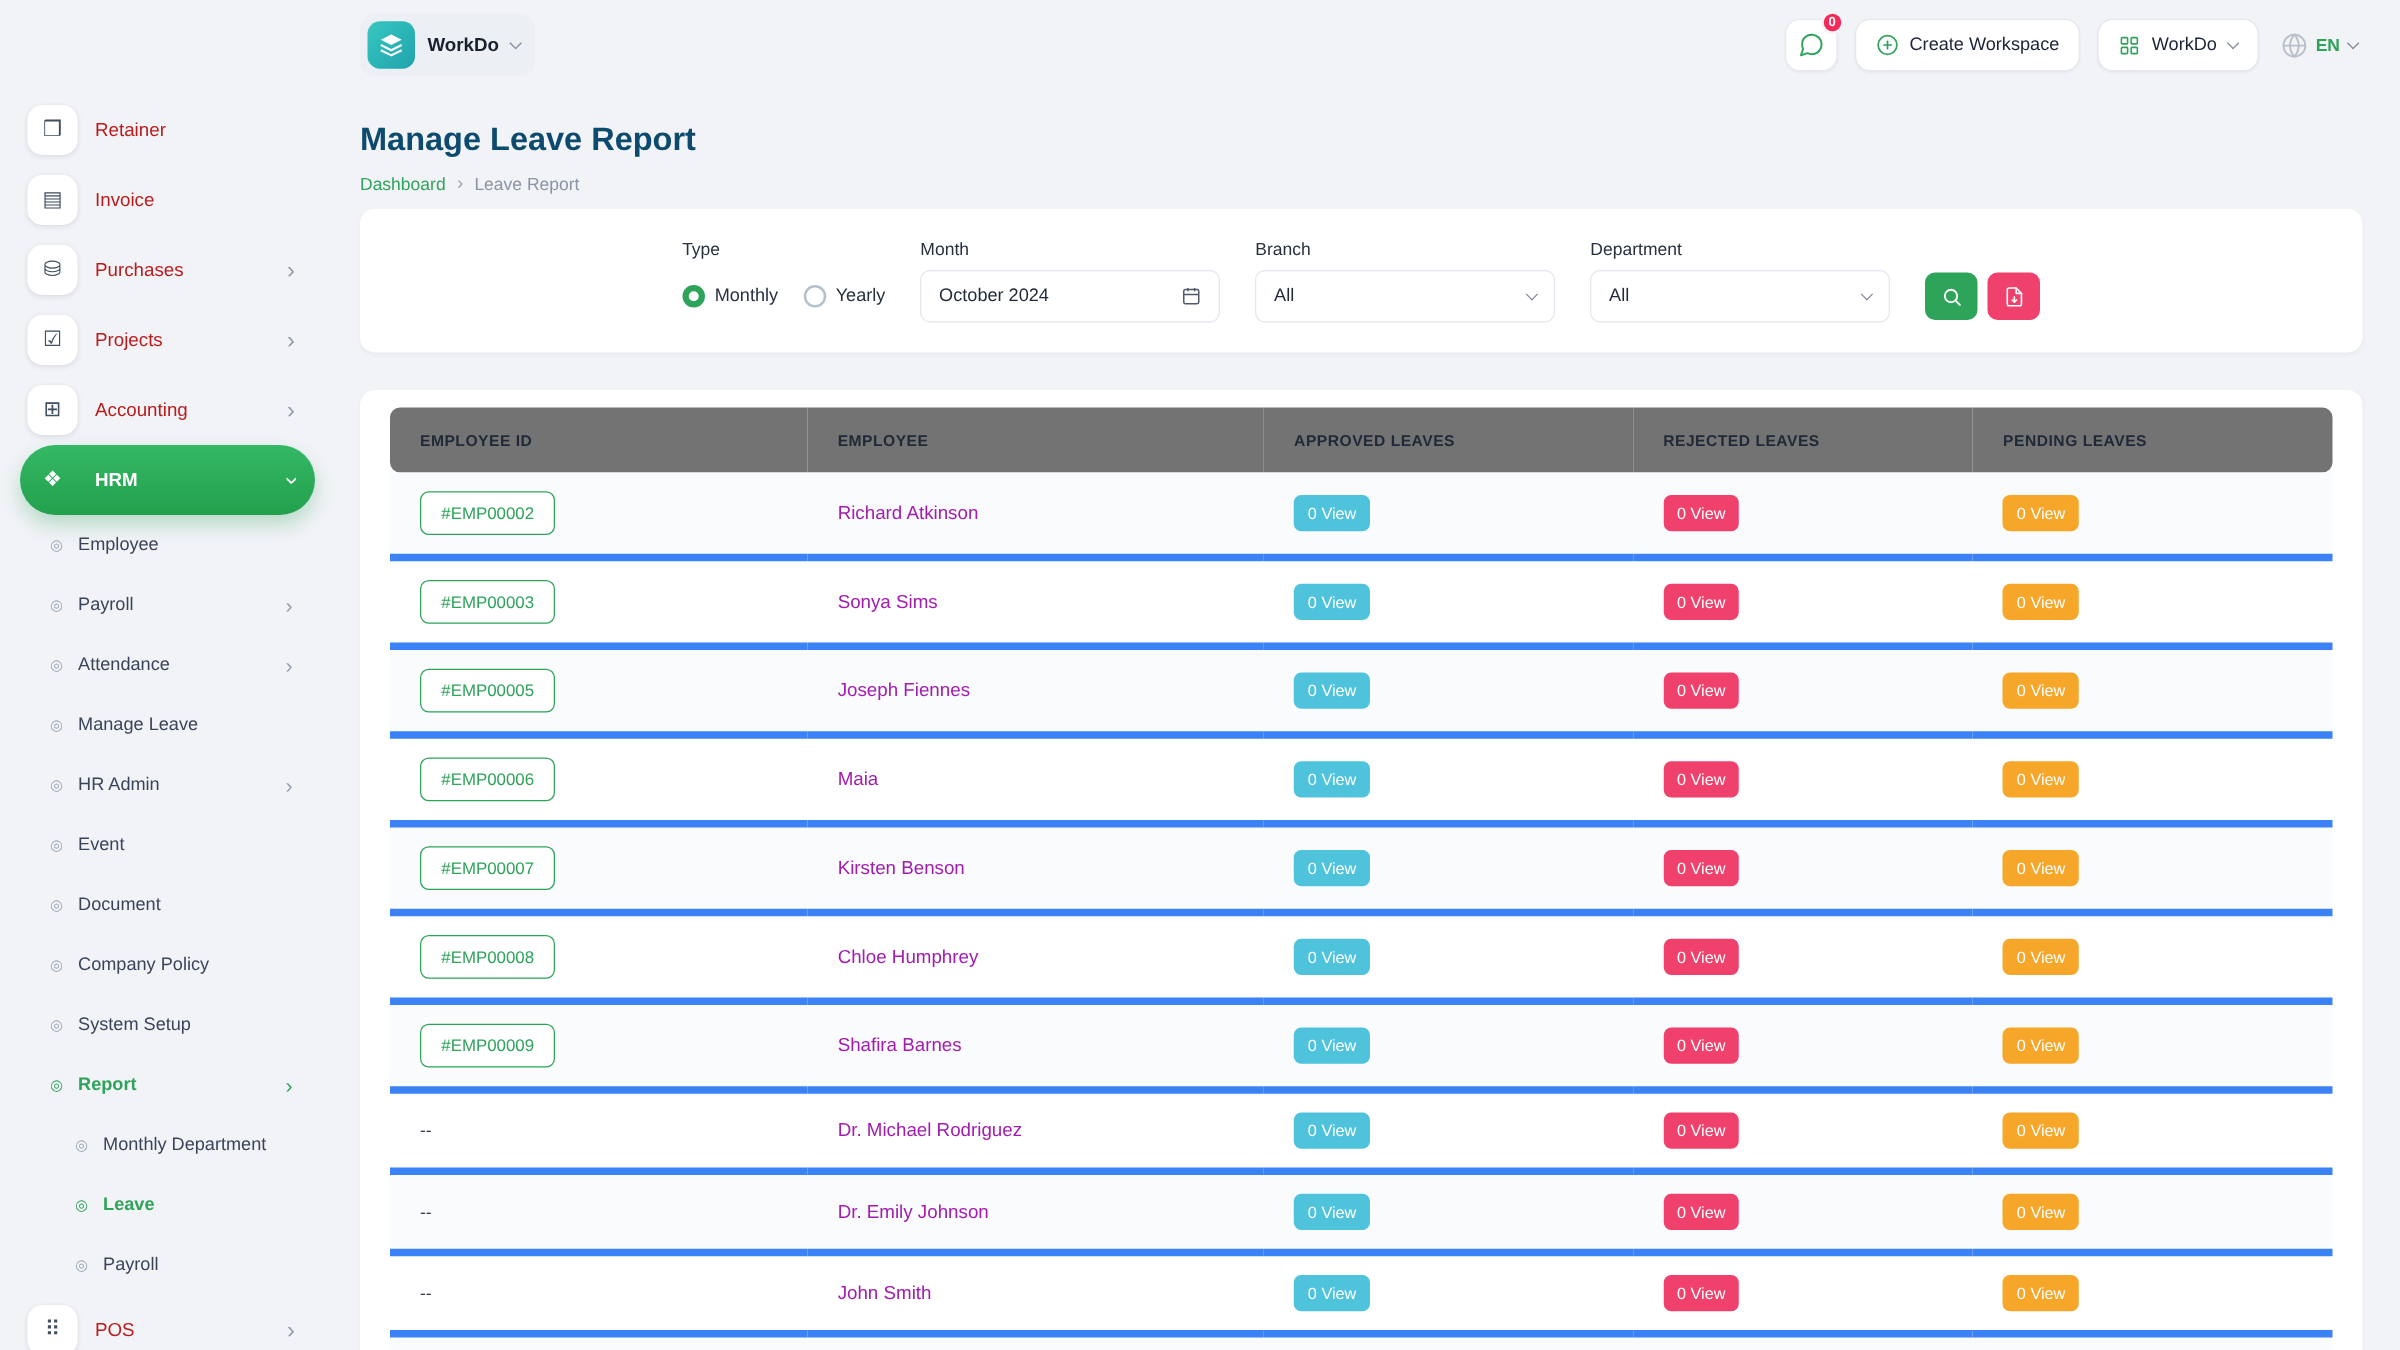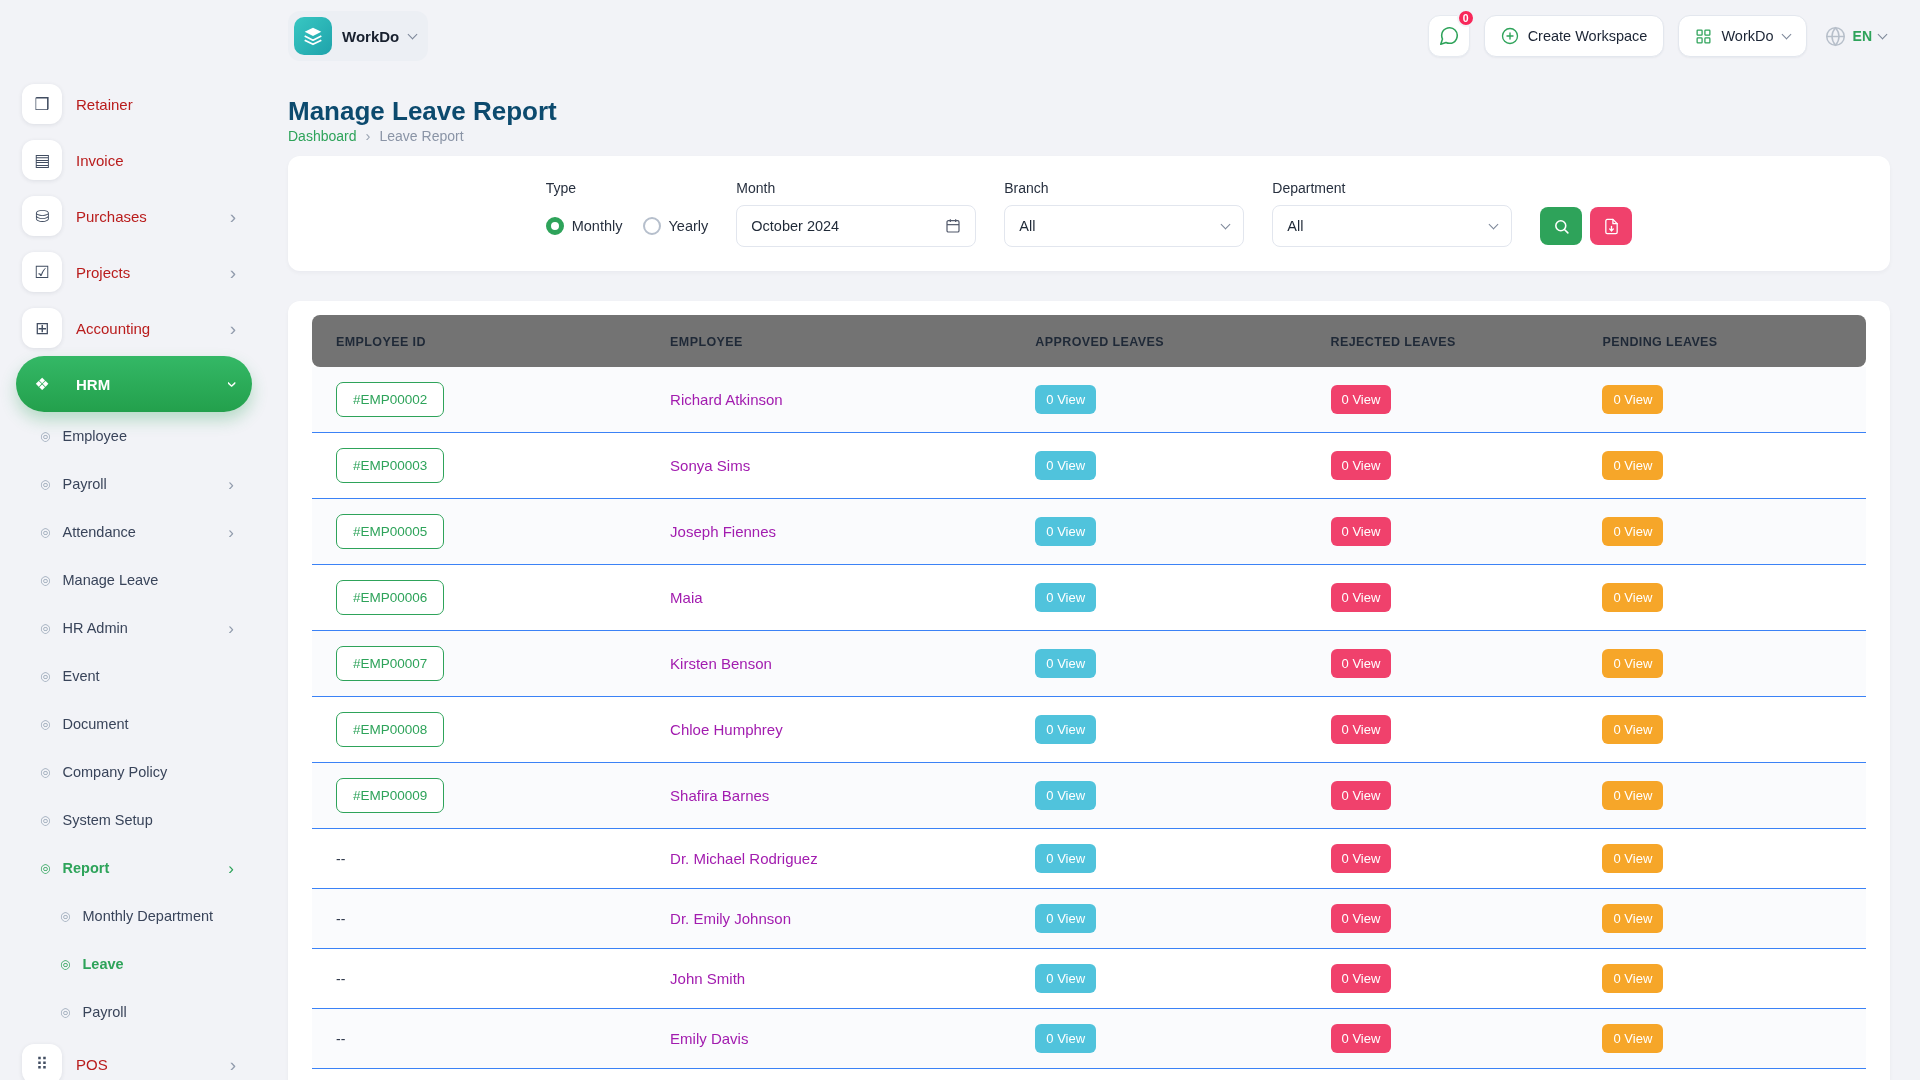--- a/index.html
+++ b/index.html
@@ -49,21 +49,21 @@
     display:flex;align-items:center;justify-content:center;cursor:pointer;box-shadow:0 1px 2px rgba(24,36,58,.05)}
   .count-badge{position:absolute;top:-7px;right:-6px;min-width:18px;height:18px;border-radius:9px;background:#f8285a;
     color:#fff;font-size:10.5px;font-weight:700;display:flex;align-items:center;justify-content:center;border:2px solid #f2f3f7;padding:0 3px}
   .pill-btn{height:42px;background:#fff;border:1px solid #e3e7ee;border-radius:12px;padding:0 16px;
     display:flex;align-items:center;gap:9px;font-size:14.5px;font-weight:500;color:#1b2434;cursor:pointer;
     font-family:inherit;box-shadow:0 1px 2px rgba(24,36,58,.05)}
   .btn-ico{display:flex;align-items:center}
   .lang-btn{display:flex;align-items:center;gap:7px;background:transparent;border:0;cursor:pointer;font-family:inherit;padding:0 4px}
   .lang-text{font-size:14px;font-weight:700;color:#2ea35a}
   .page-title{margin-top:24px;font-size:26px;font-weight:700;color:#0c4a6e}
-  .breadcrumb{display:flex;align-items:center;font-size:14px}
+  .breadcrumb{margin-top:11px;display:flex;align-items:center;font-size:14px}
   .bc-link{color:#2ea35a;text-decoration:none;cursor:pointer}
   .bc-sep{color:#9aa3b2;margin:0 9px;font-size:15px}
   .bc-cur{color:#8a94a6}
   .card{background:#fff;border-radius:12px;box-shadow:0 2px 4px rgba(24,36,58,.04)}
   
   .filter-card{margin-top:12px;padding:24px 26px;display:flex;justify-content:center;align-items:flex-end;gap:28px}
   .fgroup{display:flex;flex-direction:column;gap:9px}
   .flabel{font-size:14px;color:#27303f}
   .radio-row{height:42px;display:flex;align-items:center;gap:20px}
   .radio-opt{display:flex;align-items:center;gap:8px;font-size:14.5px;color:#27303f;cursor:pointer}
@@ -78,21 +78,21 @@
   
   .table-card{margin-top:30px;padding:14px 24px 24px;overflow:hidden}
   table{width:100%;border-collapse:collapse;table-layout:fixed}
   thead th{background:#737373;text-align:left;font-size:12.5px;font-weight:700;letter-spacing:.4px;
     text-transform:uppercase;color:#1f2937;padding:20px 24px 18px}
   thead th:first-child{border-radius:8px 0 0 8px}
   thead th:last-child{border-radius:0 8px 8px 0}
   th:nth-child(1){width:21.5%}th:nth-child(2){width:23.5%}th:nth-child(3){width:19%}
   th:nth-child(4){width:17.5%}th:nth-child(5){width:18.5%}
   tbody td{padding:15px 24px;vertical-align:middle}
-  tbody tr{border-bottom:1px solid #3b82f6}
+  tbody tr{border-bottom:6px solid #3b82f6}
   tbody tr:nth-child(odd){background:#fafbfd}
   .emp-id{font-size:14px;color:#333c4e;display:inline-block}
   .emp-id.is-btn{border:1px solid #2ea35a;color:#2ea35a;background:#fff;border-radius:7px;
     padding:9px 16px;min-width:102px;text-align:center;font-size:13.5px;cursor:pointer}
   .emp-name{font-size:15px;color:#a21caf}
   .badge{display:inline-block;color:#fff;font-size:13px;font-weight:500;padding:7px 11px;border-radius:6px;
     min-width:58px;text-align:center;cursor:pointer}
   .b-info{background:#50c3dc}
   .b-danger{background:#f0416c}
   .b-warning{background:#f6a629}

